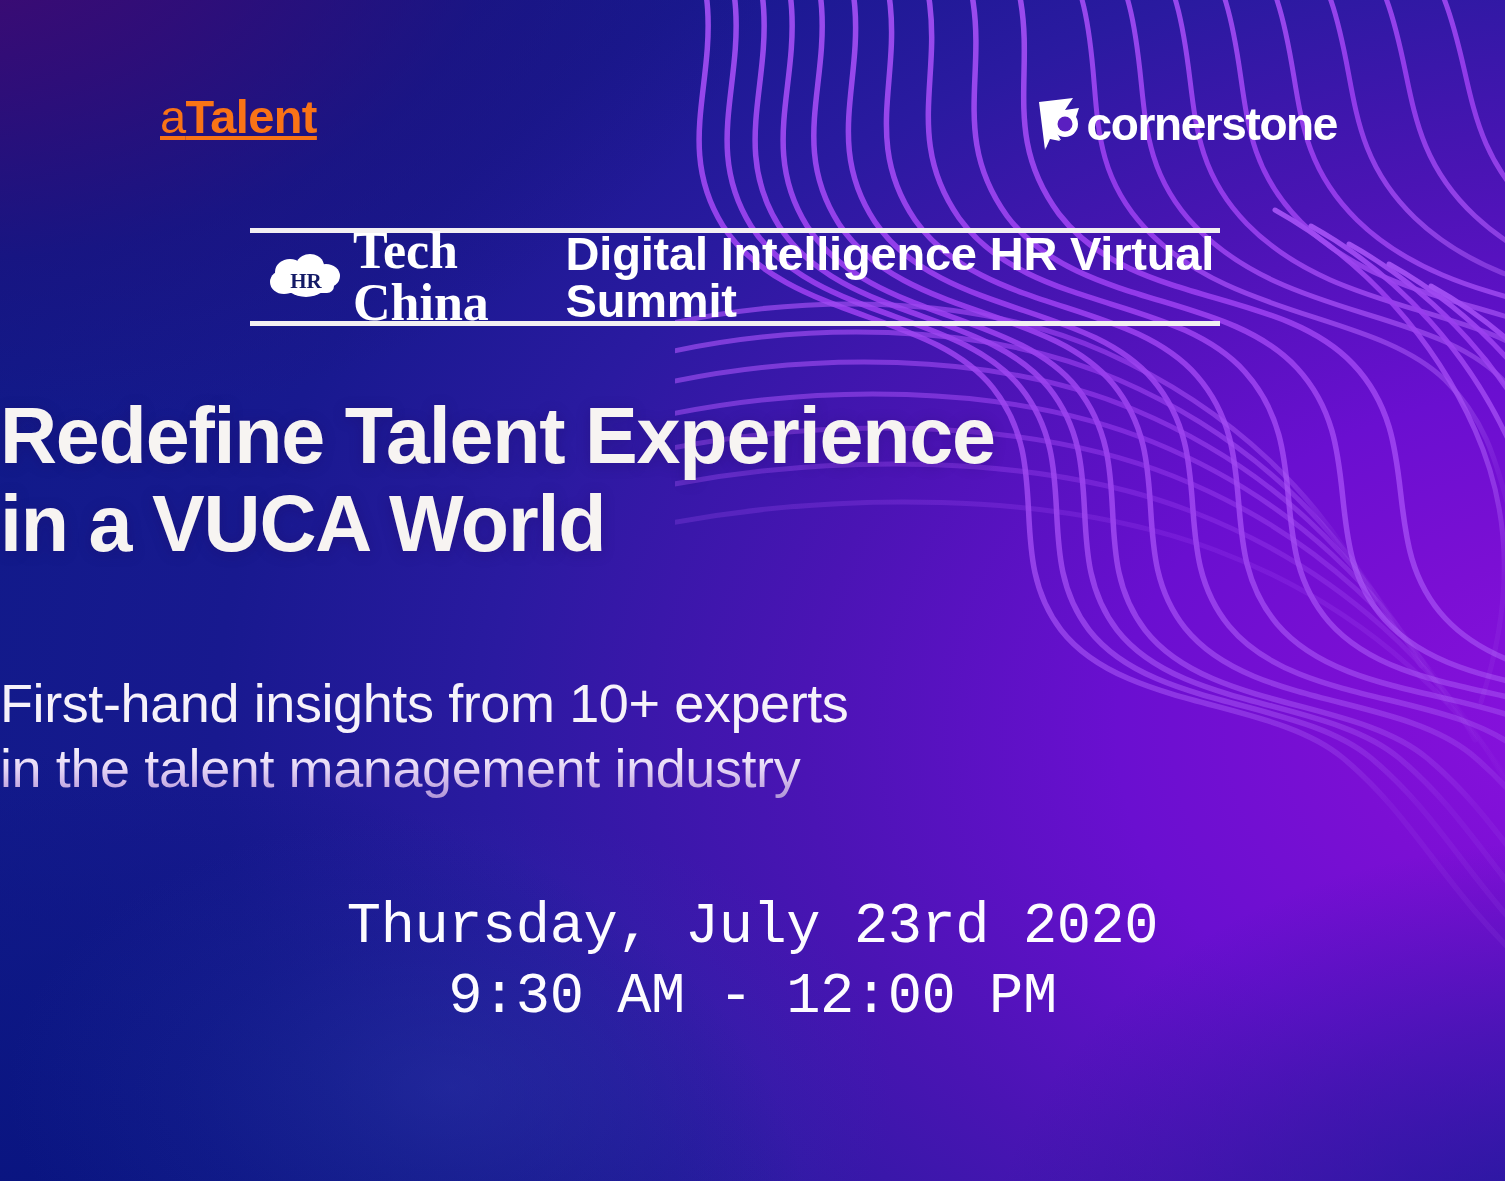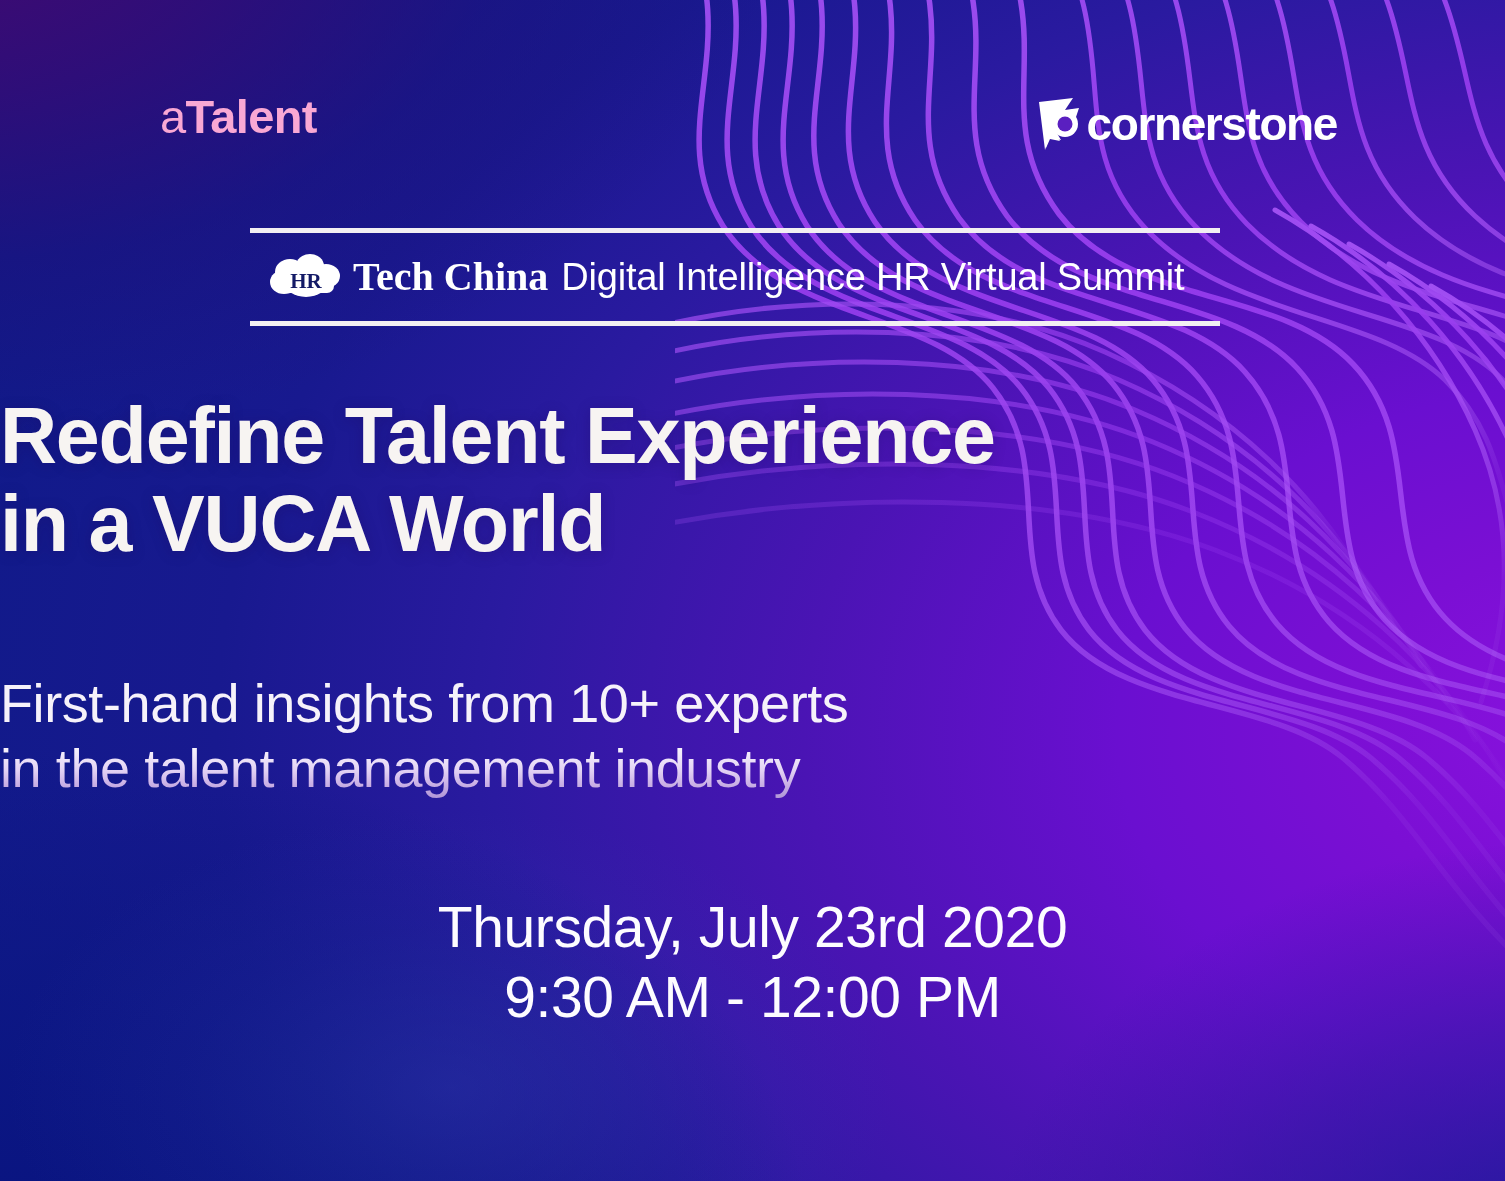--- a/index.html
+++ b/index.html
@@ -75,23 +75,24 @@
   }
   .waves svg { display:block; width:100%; height:100%; }
 
   
   .logo-atalent {
     position:absolute;
     left:160px; top:93px;
     font-size:47px;
     font-weight:700;
     letter-spacing:-0.6px;
-    color:#f9a8d4;
+    color:#f97316;
     line-height:1;
     white-space:nowrap;
+    text-decoration:underline;
   }
   .logo-atalent .a-lower {
     font-weight:400;
     font-style:normal;
   }
 
   .logo-cornerstone {
     position:absolute;
     right:168px; top:96px;
     display:flex;
@@ -123,30 +124,30 @@
   .rule.bottom { height:5px; }
   .summit-row {
     display:flex;
     align-items:center;
     height:88px;
     padding-left:18px;
   }
   .hr-cloud { flex:0 0 auto; margin-right:9px; display:block; }
   .hrtech-word {
     font-family:"Liberation Serif", serif;
-    font-size:40px;
+    font-size:52px;
     font-weight:700;
     color:#ffffff;
     letter-spacing:0px;
     margin-right:13px;
     line-height:1;
   }
   .summit-rest {
-    font-size:38px;
-    font-weight:400;
+    font-size:47px;
+    font-weight:700;
     color:#ffffff;
     letter-spacing:-0.2px;
     line-height:1;
   }
 
   
   .headline {
     position:absolute;
     left:0; right:0; top:392px;
     text-align:left;
@@ -191,21 +192,21 @@
   .datetime {
     position:absolute;
     left:0; right:0; top:893px;
     text-align:center;
     font-size:57px;
     font-weight:400;
     color:#fdfcff;
     line-height:1.22;
     letter-spacing:-0.4px;
   }
-  .dt-line { display:block; }
+  .dt-line { display:block;font-family:Liberation Mono, monospace; }
 </style>
 </head>
 <body>
 
 <div id="poster">
 
   <div class="bg-base"></div>
   <div class="bg-tl"></div>
   <div class="bg-bl"></div>
   <div class="bg-br"></div>

